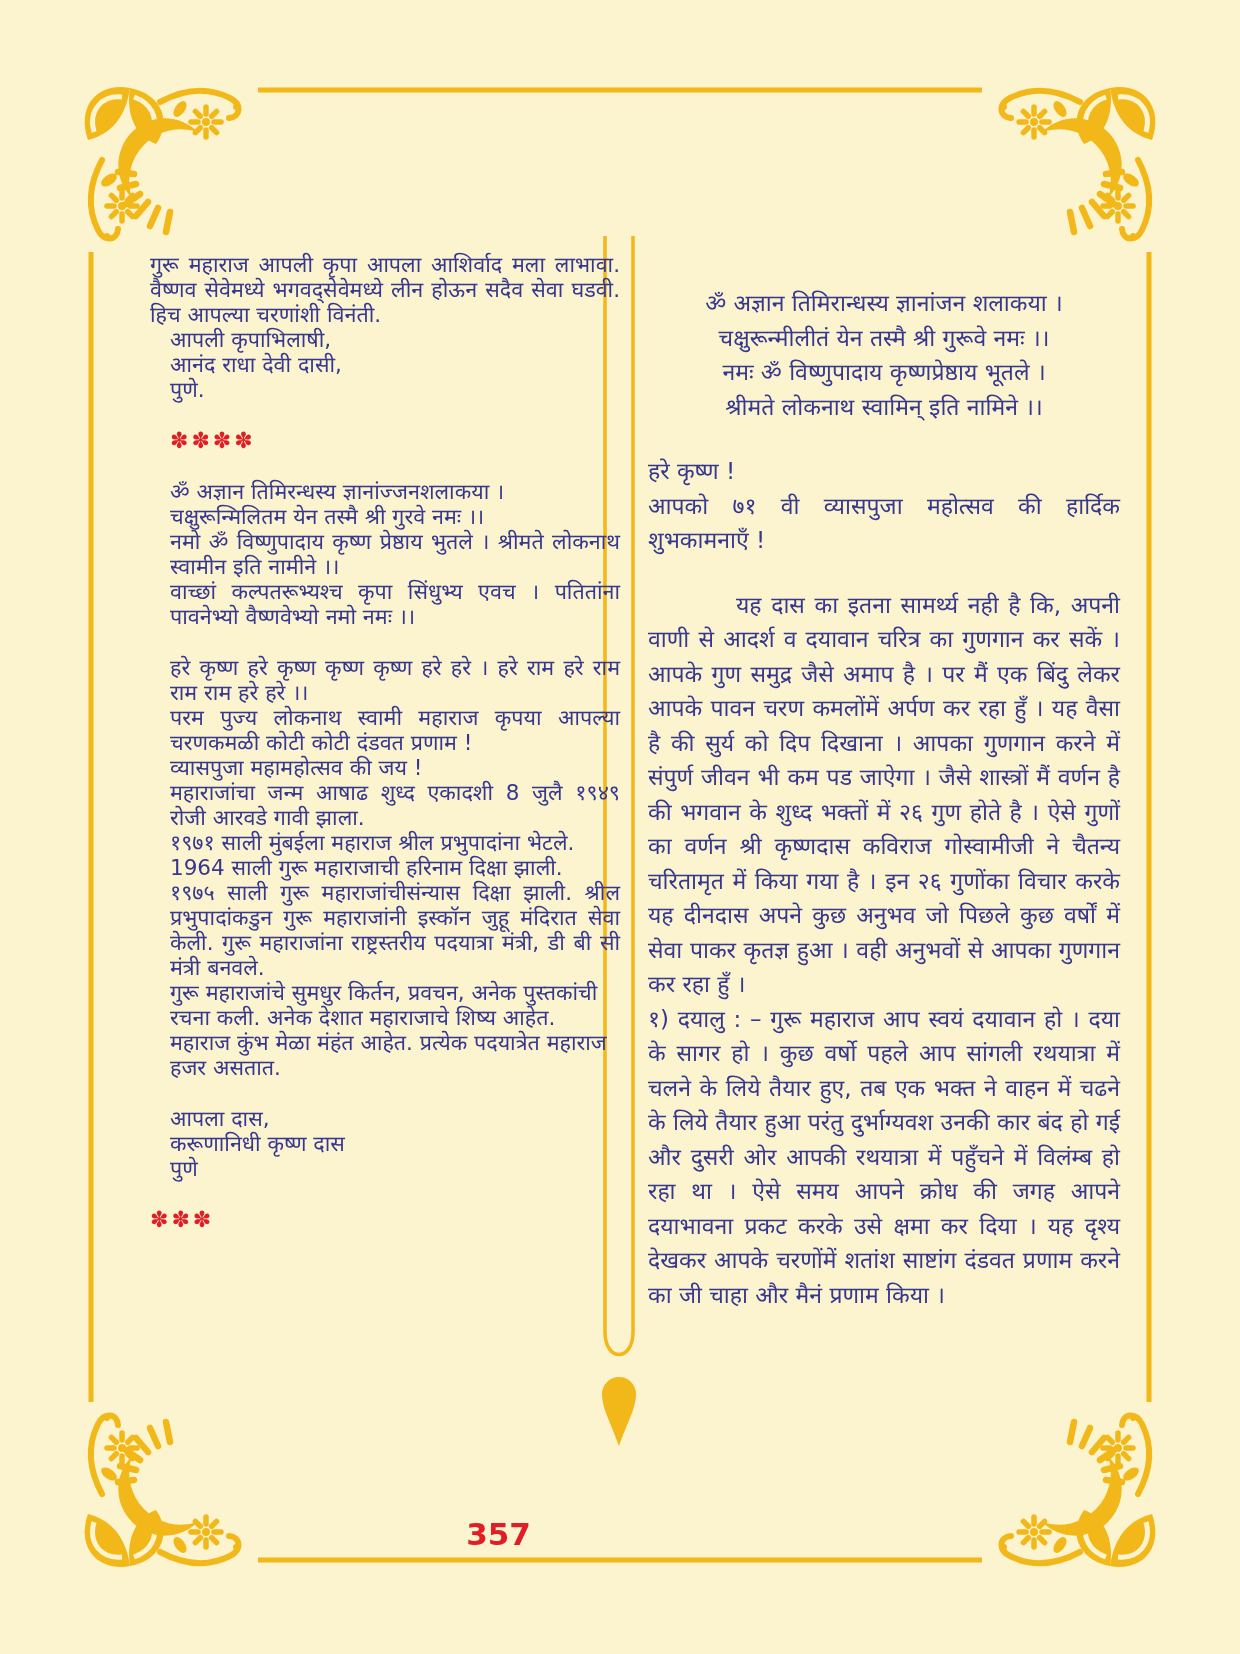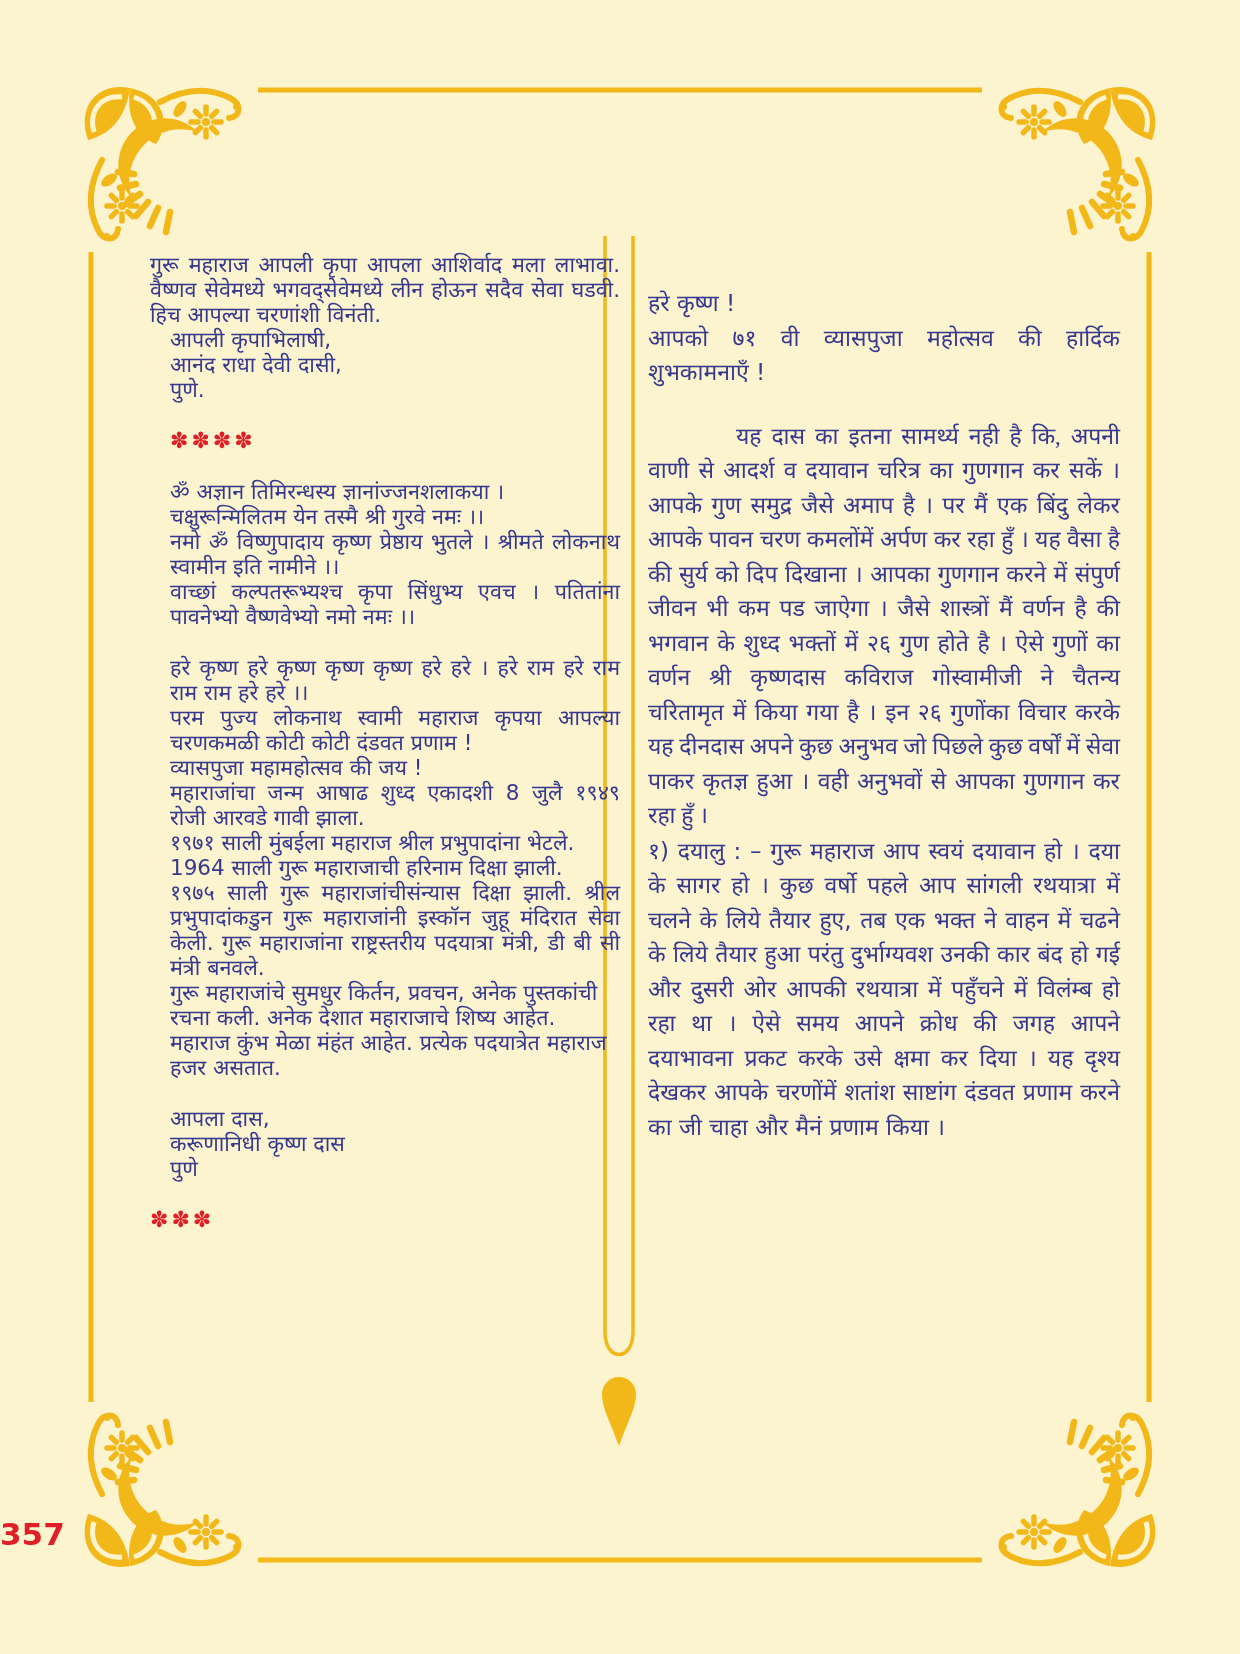--- a/index.html
+++ b/index.html
@@ -32,31 +32,31 @@
   .col p{margin:0;}
   .col-left{
     left:150px;top:252px;width:470px;
     font-size:21.5px;
   }
   .col-right{
     left:648px;top:286px;width:472px;
     font-size:23px;line-height:34.5px;
   }
   .just{text-align:justify;}
-  .indent{text-indent:88px;font-family:Liberation Serif, serif;}
+  .indent{text-indent:88px;}
   .center{text-align:center;}
   .mb{margin-bottom:26px;margin-left:20px;}
   .mb2{margin-bottom:30px;}
   .stars{
     color:var(--red,#E01E25);
     font-size:22px;font-weight:bold;letter-spacing:3px;
   }
   .pageno{
     position:absolute;left:0;top:1516px;width:997px;
-    text-align:left;
+    text-align:center;
     color:var(--red,#E01E25);
     font-size:31px;font-weight:bold;
   }
 </style>
 </head>
 <body>
 
 <div class="page">
 
   <svg class="frame" viewBox="0 0 1240 1654" aria-hidden="true">
@@ -154,20 +154,26 @@
       <div class="mb">
         <div>आपला दास,</div>
         <div>करूणानिधी कृष्ण दास</div>
         <div>पुणे</div>
       </div>
 
       <div class="stars">✽✽✽</div>
     </section>
 
     <section class="col col-right">
+      <div class="center mb2">
+        <div>ॐ अज्ञान तिमिरान्धस्य ज्ञानांजन शलाकया ।</div>
+        <div>चक्षुरून्मीलीतं येन तस्मै श्री गुरूवे नमः ।।</div>
+        <div>नमः ॐ विष्णुपादाय कृष्णप्रेष्ठाय भूतले ।</div>
+        <div>श्रीमते लोकनाथ स्वामिन् इति नामिने ।।</div>
+      </div>
 
       <div class="mb2">
         <p>हरे कृष्ण !</p>
         <p class="just">आपको ७१ वी व्यासपुजा महोत्सव की हार्दिक शुभकामनाएँ !</p>
       </div>
 
       <p class="just indent mb2">यह दास का इतना सामर्थ्य नही है कि, अपनी वाणी से आदर्श व दयावान चरित्र का गुणगान कर सकें । आपके गुण समुद्र जैसे अमाप है । पर मैं एक बिंदु लेकर आपके पावन चरण कमलोंमें अर्पण कर रहा हुँ । यह वैसा है की सुर्य को दिप दिखाना । आपका गुणगान करने में संपुर्ण जीवन भी कम पड जाऐगा । जैसे शास्त्रों मैं वर्णन है की भगवान के शुध्द भक्तों में २६ गुण होते है । ऐसे गुणों का वर्णन श्री कृष्णदास कविराज गोस्वामीजी ने चैतन्य चरितामृत में किया गया है । इन २६ गुणोंका विचार करके यह दीनदास अपने कुछ अनुभव जो पिछले कुछ वर्षों में सेवा पाकर कृतज्ञ हुआ । वही अनुभवों से आपका गुणगान कर रहा हुँ ।</p>
 
       <p class="just">१) दयालु : – गुरू महाराज आप स्वयं दयावान हो । दया के सागर हो । कुछ वर्षो पहले आप सांगली रथयात्रा में चलने के लिये तैयार हुए, तब एक भक्त ने वाहन में चढने के लिये तैयार हुआ परंतु दुर्भाग्यवश उनकी कार बंद हो गई और दुसरी ओर आपकी रथयात्रा में पहुँचने में विलंम्ब हो रहा था । ऐसे समय आपने क्रोध की जगह आपने दयाभावना प्रकट करके उसे क्षमा कर दिया । यह दृश्य देखकर आपके चरणोंमें शतांश साष्टांग दंडवत प्रणाम करने का जी चाहा और मैनं प्रणाम किया ।</p>
     </section>

